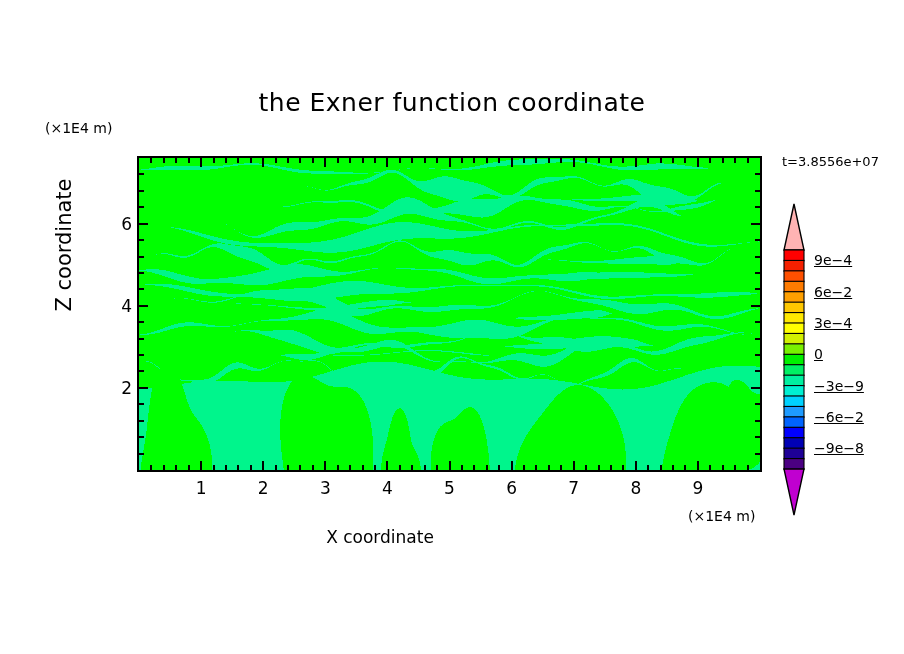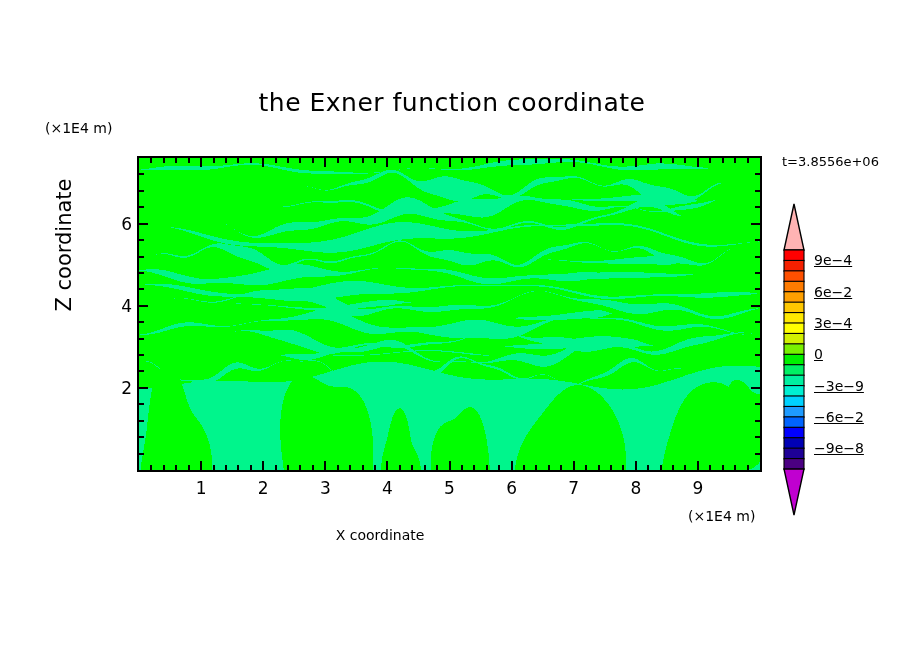--- a/index.html
+++ b/index.html
@@ -39,40 +39,40 @@
 
   
   .xlab{position:absolute;top:478px;font-size:17px;
         transform:translateX(-50%);white-space:nowrap;}
   .ylab{position:absolute;left:110px;font-size:17px;
         transform:translateY(-50%);white-space:nowrap;text-align:right;
         width:22px;}
 
   
   #xtitle{left:0;top:527px;width:760px;text-align:center;
-          font-size:14px;white-space:nowrap;}
+          font-size:17px;white-space:nowrap;}
   #ytitle{left:-46px;top:233px;width:220px;text-align:center;
           font-size:21px;white-space:nowrap;
           transform:rotate(-90deg);transform-origin:50% 50%;}
 
   
   #cbar{left:780px;top:203px;width:28px;height:313px;}
   #cbar svg{display:block;}
   .cblab{position:absolute;left:814px;font-size:14px;
          transform:translateY(-50%);white-space:nowrap;text-decoration:underline;}
 </style>
 </head>
 <body>
 
 <div class="abs" id="title">the Exner function coordinate</div>
 
 <div class="abs" id="yunit">(×1E4 m)</div>
 <div class="abs" id="xunit">(×1E4 m)</div>
 
-<div class="abs" id="tstamp">t=3.8556e+06</div>
+<div class="abs" id="tstamp">t=3.8556e+07</div>
 
 <div class="abs" id="plot">
   <div id="field">
       <svg viewBox="0 0 621 312" preserveAspectRatio="none">
         <rect width="621" height="312" fill="#00ff00"></rect>
         <path d="M0.0,11.8L3.2,11.4L6.5,11.0L9.7,10.5L13.0,10.1L16.2,9.6L19.5,9.2L22.7,8.8L25.9,8.4L29.2,8.1L32.4,7.8L35.7,7.6L38.9,7.5L42.2,7.5L45.4,7.5L48.7,7.5L51.9,7.6L55.1,7.7L58.4,7.8L61.6,7.9L64.9,8.0L68.1,8.1L71.4,8.1L74.6,8.1L77.8,8.0L81.1,7.8L84.3,7.5L87.6,7.2L90.8,6.9L94.1,6.5L97.3,6.2L100.6,5.9L103.8,5.6L107.0,5.4L110.3,5.3L113.5,5.3L116.8,5.3L120.0,5.5L123.3,5.8L126.5,6.1L129.7,6.5L133.0,7.0L136.2,7.6L139.5,8.2L142.7,8.8L146.0,9.4L149.2,10.0L152.5,10.5L155.7,11.0L158.9,11.4L162.2,11.8L165.4,12.1L168.7,12.4L171.9,12.6L175.2,12.7L178.4,12.9L181.6,13.0L184.9,13.1L188.1,13.2L191.4,13.3L194.6,13.5L197.9,13.6L201.1,13.8L204.3,14.0L207.6,14.1L210.8,14.3L214.1,14.5L217.3,14.7L220.6,14.8L223.8,14.8L227.1,14.8L230.3,14.8L233.5,14.6L236.8,14.4L240.0,14.1L243.3,13.8L246.5,13.4L249.8,12.9L253.0,12.5L256.2,12.0L259.5,11.5L262.7,11.1L266.0,10.7L269.2,10.4L272.5,10.2L275.7,10.0L279.0,9.9L282.2,9.9L285.4,9.9L288.7,10.1L291.9,10.2L295.2,10.4L298.4,10.7L301.7,10.8L304.9,11.0L308.1,11.1L311.4,11.2L314.6,11.1L317.9,11.0L321.1,10.7L324.4,10.4L327.6,9.9L330.8,9.4L334.1,8.8L337.3,8.2L340.6,7.5L343.8,6.7L347.1,6.0L350.3,5.3L353.6,4.6L356.8,4.0L360.0,3.4L363.3,2.9L366.5,2.5L369.8,2.2L373.0,1.9L376.3,1.7L379.5,1.5L382.7,1.4L386.0,1.3L389.2,1.2L392.5,1.2L395.7,1.1L399.0,1.1L402.2,1.0L405.5,1.0L408.7,0.9L411.9,0.9L415.2,0.9L418.4,0.9L421.7,1.0L424.9,1.1L428.2,1.2L431.4,1.5L434.6,1.8L437.9,2.2L441.1,2.6L444.4,3.2L447.6,3.7L450.9,4.4L454.1,5.0L457.4,5.6L460.6,6.3L463.8,6.8L467.1,7.4L470.3,7.8L473.6,8.2L476.8,8.4L480.1,8.6L483.3,8.6L486.5,8.6L489.8,8.4L493.0,8.1L496.3,7.8L499.5,7.5L502.8,7.1L506.0,6.7L509.2,6.3L512.5,5.9L515.7,5.6L519.0,5.4L522.2,5.4L525.5,5.5L528.7,5.7L532.0,5.9L535.2,6.2L538.4,6.6L541.7,7.0L544.9,7.4L548.2,7.9L551.4,8.3L554.7,8.7L557.9,9.0L561.1,9.3L564.4,9.5L567.6,9.7L570.9,9.8L574.1,9.8L577.4,9.8L580.6,9.8L583.9,9.7L583.9,9.7L580.6,9.9L577.4,10.1L574.1,10.3L570.9,10.4L567.6,10.6L564.4,10.7L561.1,10.7L557.9,10.8L554.7,10.8L551.4,10.8L548.2,10.8L544.9,10.8L541.7,10.7L538.4,10.7L535.2,10.7L532.0,10.8L528.7,10.9L525.5,11.0L522.2,11.2L519.0,11.5L515.7,11.6L512.5,11.7L509.2,11.9L506.0,12.0L502.8,12.2L499.5,12.3L496.3,12.4L493.0,12.4L489.8,12.3L486.5,12.2L483.3,11.9L480.1,11.6L476.8,11.2L473.6,10.6L470.3,10.1L467.1,9.4L463.8,8.7L460.6,8.0L457.4,7.3L454.1,6.6L450.9,6.0L447.6,5.4L444.4,4.9L441.1,4.5L437.9,4.2L434.6,4.0L431.4,3.9L428.2,3.9L424.9,4.0L421.7,4.2L418.4,4.4L415.2,4.7L411.9,5.0L408.7,5.3L405.5,5.5L402.2,5.8L399.0,6.1L395.7,6.3L392.5,6.5L389.2,6.6L386.0,6.8L382.7,6.9L379.5,7.0L376.3,7.1L373.0,7.2L369.8,7.4L366.5,7.6L363.3,7.8L360.0,8.1L356.8,8.5L353.6,8.8L350.3,9.2L347.1,9.7L343.8,10.1L340.6,10.6L337.3,11.0L334.1,11.4L330.8,11.7L327.6,12.0L324.4,12.2L321.1,12.3L317.9,12.3L314.6,12.3L311.4,12.2L308.1,12.0L304.9,11.7L301.7,11.5L298.4,11.2L295.2,10.9L291.9,10.6L288.7,10.4L285.4,10.2L282.2,10.1L279.0,10.1L275.7,10.2L272.5,10.4L269.2,10.6L266.0,10.9L262.7,11.3L259.5,11.8L256.2,12.3L253.0,12.8L249.8,13.3L246.5,13.7L243.3,14.2L240.0,14.6L236.8,14.9L233.5,15.2L230.3,15.4L227.1,15.6L223.8,15.7L220.6,15.7L217.3,15.7L214.1,15.7L210.8,15.7L207.6,15.6L204.3,15.6L201.1,15.6L197.9,15.6L194.6,15.6L191.4,15.6L188.1,15.6L184.9,15.7L181.6,15.7L178.4,15.7L175.2,15.6L171.9,15.5L168.7,15.4L165.4,15.2L162.2,14.8L158.9,14.5L155.7,14.0L152.5,13.4L149.2,12.8L146.0,12.1L142.7,11.4L139.5,10.7L136.2,10.0L133.0,9.3L129.7,8.6L126.5,8.0L123.3,7.5L120.0,7.1L116.8,6.9L113.5,6.7L110.3,6.7L107.0,6.8L103.8,7.0L100.6,7.3L97.3,7.7L94.1,8.1L90.8,8.6L87.6,9.1L84.3,9.7L81.1,10.2L77.8,10.7L74.6,11.1L71.4,11.5L68.1,11.8L64.9,12.1L61.6,12.2L58.4,12.3L55.1,12.2L51.9,12.2L48.7,12.1L45.4,12.0L42.2,11.9L38.9,11.8L35.7,11.7L32.4,11.6L29.2,11.5L25.9,11.5L22.7,11.5L19.5,11.6L16.2,11.6L13.0,11.6L9.7,11.7L6.5,11.7L3.2,11.8L0.0,11.8Z" fill="#00f58c" shape-rendering="crispEdges"></path>
         <path d="M167.2,28.3L169.5,28.6L171.8,29.1L174.2,29.6L176.5,30.3L178.8,30.8L181.1,31.3L183.4,31.7L185.8,31.9L188.1,31.8L190.4,31.6L192.7,31.1L195.0,30.4L197.4,29.7L199.7,28.8L202.0,27.9L204.3,27.0L206.7,26.1L209.0,25.4L211.3,24.6L213.6,24.0L215.9,23.5L218.3,23.0L220.6,22.5L222.9,22.0L225.2,21.4L227.6,20.7L229.9,19.9L232.2,19.0L234.5,17.9L236.8,16.8L239.2,15.7L241.5,14.5L243.8,13.5L246.1,12.7L248.4,12.1L250.8,11.8L253.1,11.7L255.4,12.1L257.7,12.7L260.1,13.6L262.4,14.8L264.7,16.1L267.0,17.5L269.3,18.9L271.7,20.3L274.0,21.4L276.3,22.3L278.6,22.9L281.0,23.3L283.3,23.3L285.6,23.1L287.9,22.6L290.2,21.9L292.6,21.2L294.9,20.4L297.2,19.7L299.5,19.1L301.8,18.7L304.2,18.4L306.5,18.4L308.8,18.5L311.1,18.8L313.5,19.3L315.8,19.9L318.1,20.6L320.4,21.2L322.7,21.9L325.1,22.5L327.4,23.0L329.7,23.5L332.0,24.0L334.4,24.4L336.7,24.9L339.0,25.4L341.3,26.1L343.6,26.9L346.0,27.8L348.3,28.9L350.6,30.1L352.9,31.4L355.2,32.7L357.6,34.0L359.9,35.2L362.2,36.2L364.5,37.0L366.9,37.4L369.2,37.5L371.5,37.3L373.8,36.6L376.1,35.6L378.5,34.3L380.8,32.7L383.1,31.0L385.4,29.2L387.8,27.4L390.1,25.7L392.4,24.1L394.7,22.7L397.0,21.6L399.4,20.7L401.7,20.1L404.0,19.7L406.3,19.5L408.7,19.4L411.0,19.3L413.3,19.3L415.6,19.3L417.9,19.2L420.3,19.1L422.6,18.9L424.9,18.7L427.2,18.4L429.5,18.2L431.9,18.1L434.2,18.1L436.5,18.3L438.8,18.7L441.2,19.3L443.5,20.0L445.8,21.0L448.1,22.0L450.4,23.2L452.8,24.3L455.1,25.3L457.4,26.3L459.7,27.0L462.1,27.4L464.4,27.6L466.7,27.5L469.0,27.2L471.3,26.6L473.7,25.8L476.0,24.9L478.3,24.0L480.6,23.1L482.9,22.3L485.3,21.7L487.6,21.3L489.9,21.1L492.2,21.2L494.6,21.5L496.9,22.0L499.2,22.7L501.5,23.4L503.8,24.3L506.2,25.1L508.5,25.8L510.8,26.5L513.1,27.1L515.5,27.6L517.8,28.0L520.1,28.4L522.4,28.7L524.7,29.1L527.1,29.5L529.4,30.0L531.7,30.7L534.0,31.4L536.3,32.3L538.7,33.2L541.0,34.4L543.3,35.6L545.6,36.6L548.0,37.4L550.3,38.0L552.6,38.1L554.9,38.0L557.2,37.5L559.6,36.6L561.9,35.5L564.2,34.1L566.5,32.5L568.9,30.9L571.2,29.3L573.5,27.8L575.8,26.6L578.1,25.6L580.5,25.0L582.8,24.7L585.1,24.7L585.1,24.7L582.8,25.2L580.5,25.8L578.1,26.8L575.8,28.0L573.5,29.4L571.2,30.9L568.9,32.6L566.5,34.4L564.2,36.1L561.9,37.8L559.6,39.3L557.2,40.7L554.9,41.9L552.6,42.9L550.3,43.7L548.0,44.4L545.6,45.0L543.3,45.4L541.0,45.9L538.7,46.4L536.3,46.5L534.0,46.6L531.7,46.8L529.4,46.8L527.1,46.9L524.7,46.9L522.4,46.7L520.1,46.4L517.8,45.8L515.5,45.1L513.1,44.0L510.8,42.7L508.5,41.2L506.2,39.5L503.8,37.7L501.5,35.8L499.2,33.9L496.9,32.0L494.6,30.4L492.2,29.0L489.9,27.9L487.6,27.1L485.3,26.6L482.9,26.4L480.6,26.5L478.3,26.8L476.0,27.2L473.7,27.7L471.3,28.1L469.0,28.4L466.7,28.6L464.4,28.6L462.1,28.3L459.7,27.8L457.4,27.1L455.1,26.2L452.8,25.2L450.4,24.1L448.1,23.0L445.8,22.0L443.5,21.2L441.2,20.5L438.8,20.1L436.5,19.8L434.2,19.8L431.9,20.0L429.5,20.3L427.2,20.8L424.9,21.3L422.6,21.9L420.3,22.4L417.9,22.9L415.6,23.4L413.3,23.8L411.0,24.2L408.7,24.6L406.3,25.1L404.0,25.6L401.7,26.2L399.4,27.0L397.0,28.0L394.7,29.2L392.4,30.5L390.1,31.9L387.8,33.4L385.4,35.0L383.1,36.5L380.8,37.9L378.5,39.0L376.1,40.0L373.8,40.6L371.5,41.0L369.2,41.0L366.9,40.8L364.5,40.3L362.2,39.7L359.9,38.9L357.6,38.1L355.2,37.4L352.9,36.8L350.6,36.4L348.3,36.2L346.0,36.3L343.6,36.6L341.3,37.2L339.0,38.0L336.7,38.9L334.4,39.9L332.0,40.9L329.7,41.7L327.4,42.5L325.1,43.0L322.7,43.4L320.4,43.5L318.1,43.3L315.8,43.0L313.5,42.4L311.1,41.8L308.8,41.1L306.5,40.3L304.2,39.5L301.8,38.8L299.5,38.1L297.2,37.4L294.9,36.7L292.6,36.1L290.2,35.3L287.9,34.5L285.6,33.6L283.3,32.5L281.0,31.2L278.6,29.7L276.3,28.1L274.0,26.3L271.7,24.4L269.3,22.5L267.0,20.7L264.7,19.0L262.4,17.5L260.1,16.3L257.7,15.4L255.4,14.9L253.1,14.7L250.8,15.0L248.4,15.5L246.1,16.3L243.8,17.4L241.5,18.6L239.2,19.8L236.8,21.1L234.5,22.3L232.2,23.3L229.9,24.2L227.6,24.9L225.2,25.5L222.9,25.9L220.6,26.2L218.3,26.5L215.9,26.7L213.6,27.0L211.3,27.3L209.0,27.7L206.7,28.2L204.3,28.8L202.0,29.5L199.7,30.2L197.4,30.9L195.0,31.6L192.7,32.1L190.4,32.4L188.1,32.6L185.8,32.5L183.4,32.3L181.1,31.8L178.8,31.2L176.5,30.5L174.2,29.8L171.8,29.2L169.5,28.7L167.2,28.3Z" fill="#00f58c" shape-rendering="crispEdges"></path>
         <path d="M140.5,48.8L142.9,48.7L145.4,48.4L147.8,48.1L150.2,47.8L152.6,47.3L155.1,46.8L157.5,46.3L159.9,45.7L162.4,45.2L164.8,44.7L167.2,44.3L169.6,43.9L172.1,43.6L174.5,43.4L176.9,43.2L179.3,43.1L181.8,43.0L184.2,43.0L186.6,42.9L189.0,42.9L191.5,42.8L193.9,42.8L196.3,42.7L198.7,42.6L201.2,42.4L203.6,42.3L206.0,42.2L208.5,42.1L210.9,42.2L213.3,42.3L215.7,42.5L218.2,42.9L220.6,43.4L223.0,44.1L225.4,44.9L227.9,45.8L230.3,46.7L232.7,47.7L235.1,48.7L237.6,49.7L240.0,50.6L242.4,51.4L244.9,52.0L247.3,52.5L249.7,52.9L252.1,53.1L254.6,53.1L257.0,53.0L259.4,52.8L261.8,52.5L264.3,52.2L266.7,51.9L269.1,51.5L271.5,51.2L274.0,51.0L276.4,50.8L278.8,50.7L281.3,50.6L283.7,50.6L286.1,50.5L288.5,50.5L291.0,50.4L293.4,50.2L295.8,50.0L298.2,49.6L300.7,49.1L303.1,48.6L305.5,47.9L307.9,47.1L310.4,46.3L312.8,45.4L315.2,44.6L317.7,43.8L320.1,43.0L322.5,42.4L324.9,41.8L327.4,41.4L329.8,41.1L332.2,40.9L334.6,40.9L337.1,40.9L339.5,41.0L341.9,41.1L344.3,41.2L346.8,41.3L349.2,41.3L351.6,41.3L354.1,41.1L356.5,40.9L358.9,40.6L361.3,40.2L363.8,39.8L366.2,39.3L368.6,38.9L371.0,38.5L373.5,38.1L375.9,37.8L378.3,37.7L380.7,37.6L383.2,37.7L385.6,37.9L388.0,38.2L390.5,38.5L392.9,38.9L395.3,39.3L397.7,39.8L400.2,40.2L402.6,40.5L405.0,40.8L407.4,41.0L409.9,41.2L412.3,41.2L414.7,41.3L417.1,41.3L419.6,41.4L422.0,41.5L424.4,41.6L426.9,41.8L429.3,42.1L431.7,42.5L434.1,43.0L436.6,43.6L439.0,44.2L441.4,44.9L443.8,45.7L446.3,46.4L448.7,47.1L451.1,47.7L453.5,48.2L456.0,48.5L458.4,48.8L460.8,48.9L463.3,48.9L465.7,48.8L468.1,48.6L470.5,48.3L473.0,48.1L475.4,47.8L477.8,47.6L480.2,47.5L482.7,47.5L485.1,47.7L487.5,47.9L489.9,48.3L492.4,48.8L494.8,49.4L497.2,50.0L499.7,50.7L502.1,51.4L504.5,52.0L506.9,52.5L509.4,52.9L511.8,53.2L514.2,53.3L516.6,53.3L519.1,53.1L521.5,52.8L523.9,52.3L526.3,51.8L528.8,51.2L531.2,50.6L533.6,50.0L536.1,49.4L538.5,48.9L540.9,48.3L543.3,47.9L545.8,47.5L548.2,47.1L550.6,46.8L553.0,46.4L555.5,46.1L557.9,45.7L560.3,45.3L562.7,44.9L565.2,44.4L567.6,43.9L570.0,43.4L572.5,42.9L574.9,42.4L577.3,41.9L577.3,41.9L574.9,43.0L572.5,44.2L570.0,45.3L567.6,46.4L565.2,47.4L562.7,48.3L560.3,49.1L557.9,49.8L555.5,50.3L553.0,50.7L550.6,51.1L548.2,51.4L545.8,51.6L543.3,51.8L540.9,52.0L538.5,52.3L536.1,52.5L533.6,52.8L531.2,53.1L528.8,53.4L526.3,53.6L523.9,53.8L521.5,54.0L519.1,54.1L516.6,54.1L514.2,54.0L511.8,53.8L509.4,53.4L506.9,53.0L504.5,52.5L502.1,51.9L499.7,51.2L497.2,50.6L494.8,50.0L492.4,49.5L489.9,49.1L487.5,48.8L485.1,48.6L482.7,48.7L480.2,48.8L477.8,49.1L475.4,49.5L473.0,50.0L470.5,50.6L468.1,51.1L465.7,51.6L463.3,52.1L460.8,52.5L458.4,52.8L456.0,52.9L453.5,52.9L451.1,52.8L448.7,52.5L446.3,52.2L443.8,51.7L441.4,51.2L439.0,50.7L436.6,50.2L434.1,49.6L431.7,49.1L429.3,48.6L426.9,48.2L424.4,47.8L422.0,47.4L419.6,47.0L417.1,46.6L414.7,46.2L412.3,45.8L409.9,45.3L407.4,44.8L405.0,44.3L402.6,43.8L400.2,43.3L397.7,42.8L395.3,42.4L392.9,42.1L390.5,42.0L388.0,42.0L385.6,42.2L383.2,42.6L380.7,43.2L378.3,44.1L375.9,45.1L373.5,46.3L371.0,47.7L368.6,49.2L366.2,50.7L363.8,52.2L361.3,53.7L358.9,55.1L356.5,56.3L354.1,57.4L351.6,58.2L349.2,58.8L346.8,59.3L344.3,59.5L341.9,59.5L339.5,59.4L337.1,59.1L334.6,58.8L332.2,58.4L329.8,57.9L327.4,57.5L324.9,57.1L322.5,56.7L320.1,56.3L317.7,56.0L315.2,55.8L312.8,55.6L310.4,55.4L307.9,55.2L305.5,54.9L303.1,54.7L300.7,54.4L298.2,54.2L295.8,53.8L293.4,53.5L291.0,53.2L288.5,52.9L286.1,52.7L283.7,52.5L281.3,52.5L278.8,52.5L276.4,52.6L274.0,52.8L271.5,53.2L269.1,53.5L266.7,54.0L264.3,54.4L261.8,54.9L259.4,55.2L257.0,55.5L254.6,55.7L252.1,55.7L249.7,55.5L247.3,55.1L244.9,54.6L242.4,53.9L240.0,53.0L237.6,52.0L235.1,51.0L232.7,49.9L230.3,48.8L227.9,47.8L225.4,46.9L223.0,46.0L220.6,45.3L218.2,44.8L215.7,44.4L213.3,44.1L210.9,44.0L208.5,44.0L206.0,44.1L203.6,44.2L201.2,44.3L198.7,44.5L196.3,44.6L193.9,44.6L191.5,44.7L189.0,44.7L186.6,44.6L184.2,44.5L181.8,44.4L179.3,44.3L176.9,44.3L174.5,44.3L172.1,44.5L169.6,44.7L167.2,45.1L164.8,45.5L162.4,46.0L159.9,46.5L157.5,47.1L155.1,47.7L152.6,48.2L150.2,48.6L147.8,48.8L145.4,49.0L142.9,49.0L140.5,48.8Z" fill="#00f58c" shape-rendering="crispEdges"></path>
         <path d="M85.2,65.2L87.7,66.6L90.3,68.2L92.8,69.7L95.4,71.3L97.9,72.8L100.5,74.2L103.0,75.5L105.6,76.5L108.1,77.3L110.7,77.9L113.2,78.1L115.8,78.0L118.4,77.6L120.9,77.0L123.5,76.1L126.0,75.0L128.6,73.7L131.1,72.4L133.7,71.0L136.2,69.6L138.8,68.4L141.3,67.4L143.9,66.5L146.4,65.7L149.0,65.1L151.5,64.7L154.1,64.4L156.6,64.2L159.2,64.1L161.7,64.1L164.3,64.2L166.8,64.2L169.4,64.2L171.9,64.1L174.5,64.0L177.0,63.7L179.6,63.5L182.2,63.1L184.7,62.7L187.3,62.2L189.8,61.7L192.4,61.3L194.9,60.9L197.5,60.5L200.0,60.2L202.6,60.0L205.1,59.9L207.7,59.8L210.2,59.8L212.8,59.9L215.3,59.9L217.9,59.9L220.4,59.8L223.0,59.6L225.5,59.2L228.1,58.7L230.6,58.0L233.2,57.0L235.7,55.9L238.3,54.5L240.8,53.0L243.4,51.4L246.0,49.6L248.5,47.9L251.1,46.1L253.6,44.5L256.2,43.0L258.7,41.7L261.3,40.7L263.8,39.9L266.4,39.4L268.9,39.3L271.5,39.5L274.0,40.0L276.6,40.8L279.1,41.8L281.7,43.0L284.2,44.4L286.8,45.9L289.3,47.4L291.9,48.9L294.4,50.4L297.0,51.8L299.5,53.2L302.1,54.4L304.6,55.5L307.2,56.6L309.8,57.5L312.3,58.3L314.9,59.1L317.4,59.9L320.0,60.7L322.5,61.5L325.1,62.3L327.6,63.2L330.2,64.1L332.7,65.0L335.3,66.0L337.8,66.9L340.4,67.8L342.9,68.7L345.5,69.4L348.0,70.0L350.6,70.4L353.1,70.6L355.7,70.7L358.2,70.5L360.8,70.2L363.3,69.6L365.9,69.0L368.4,68.2L371.0,67.3L373.6,66.4L376.1,65.5L378.7,64.7L381.2,64.1L383.8,63.5L386.3,63.2L388.9,63.0L391.4,63.1L394.0,63.4L396.5,63.8L399.1,64.4L401.6,65.1L404.2,65.9L406.7,66.7L409.3,67.4L411.8,68.1L414.4,68.7L416.9,69.1L419.5,69.3L422.0,69.4L424.6,69.2L427.1,68.8L429.7,68.3L432.2,67.6L434.8,66.7L437.4,65.8L439.9,64.8L442.5,63.8L445.0,62.8L447.6,61.9L450.1,61.0L452.7,60.2L455.2,59.4L457.8,58.8L460.3,58.2L462.9,57.6L465.4,57.0L468.0,56.5L470.5,55.8L473.1,55.1L475.6,54.3L478.2,53.4L480.7,52.3L483.3,51.1L485.8,49.9L488.4,48.5L490.9,47.1L493.5,45.7L496.0,44.4L498.6,43.3L501.2,42.4L503.7,41.7L506.3,41.2L508.8,41.1L511.4,41.2L513.9,41.7L516.5,42.4L519.0,43.5L521.6,44.7L524.1,46.2L526.7,47.8L529.2,49.5L531.8,51.3L534.3,53.0L536.9,54.6L539.4,56.1L542.0,57.4L544.5,58.5L544.5,58.5L542.0,58.3L539.4,57.9L536.9,57.3L534.3,56.5L531.8,55.6L529.2,54.6L526.7,53.6L524.1,52.5L521.6,51.5L519.0,50.6L516.5,49.9L513.9,49.3L511.4,48.9L508.8,48.6L506.3,48.7L503.7,48.9L501.2,49.3L498.6,49.8L496.0,50.5L493.5,51.3L490.9,52.0L488.4,52.8L485.8,53.6L483.3,54.4L480.7,55.1L478.2,55.8L475.6,56.5L473.1,57.1L470.5,57.7L468.0,58.3L465.4,58.8L462.9,59.4L460.3,60.0L457.8,60.7L455.2,61.5L452.7,62.3L450.1,63.2L447.6,64.2L445.0,65.2L442.5,66.3L439.9,67.4L437.4,68.4L434.8,69.4L432.2,70.2L429.7,70.9L427.1,71.5L424.6,71.8L422.0,71.9L419.5,71.8L416.9,71.5L414.4,71.0L411.8,70.3L409.3,69.5L406.7,68.7L404.2,67.8L401.6,67.0L399.1,66.2L396.5,65.6L394.0,65.1L391.4,64.8L388.9,64.8L386.3,64.9L383.8,65.2L381.2,65.8L378.7,66.5L376.1,67.2L373.6,68.1L371.0,69.0L368.4,69.8L365.9,70.6L363.3,71.3L360.8,71.7L358.2,72.0L355.7,72.2L353.1,72.1L350.6,71.8L348.0,71.3L345.5,70.7L342.9,69.9L340.4,69.1L337.8,68.2L335.3,67.4L332.7,66.5L330.2,65.8L327.6,65.1L325.1,64.5L322.5,64.1L320.0,63.7L317.4,63.4L314.9,63.2L312.3,63.0L309.8,62.8L307.2,62.7L304.6,62.4L302.1,62.1L299.5,61.8L297.0,61.3L294.4,60.7L291.9,60.1L289.3,59.4L286.8,58.7L284.2,58.0L281.7,57.3L279.1,56.7L276.6,56.3L274.0,56.0L271.5,55.8L268.9,55.9L266.4,56.1L263.8,56.6L261.3,57.3L258.7,58.1L256.2,59.1L253.6,60.1L251.1,61.2L248.5,62.3L246.0,63.4L243.4,64.3L240.8,65.1L238.3,65.8L235.7,66.2L233.2,66.5L230.6,66.6L228.1,66.5L225.5,66.2L223.0,65.8L220.4,65.3L217.9,64.8L215.3,64.3L212.8,63.9L210.2,63.5L207.7,63.3L205.1,63.2L202.6,63.3L200.0,63.5L197.5,63.9L194.9,64.5L192.4,65.2L189.8,66.0L187.3,66.8L184.7,67.7L182.2,68.5L179.6,69.3L177.0,70.0L174.5,70.6L171.9,71.1L169.4,71.5L166.8,71.8L164.3,72.0L161.7,72.2L159.2,72.3L156.6,72.4L154.1,72.6L151.5,72.8L149.0,73.1L146.4,73.5L143.9,74.0L141.3,74.6L138.8,75.3L136.2,76.1L133.7,76.8L131.1,77.5L128.6,78.2L126.0,78.8L123.5,79.3L120.9,79.7L118.4,79.9L115.8,79.9L113.2,79.6L110.7,79.1L108.1,78.3L105.6,77.3L103.0,76.0L100.5,74.6L97.9,73.1L95.4,71.5L92.8,69.9L90.3,68.2L87.7,66.7L85.2,65.2Z" fill="#00f58c" shape-rendering="crispEdges"></path>
         <path d="M29.4,69.1L32.7,69.3L36.0,69.6L39.3,70.1L42.6,70.6L45.9,71.2L49.2,71.9L52.4,72.7L55.7,73.5L59.0,74.3L62.3,75.2L65.6,76.1L68.9,77.0L72.2,77.9L75.4,78.7L78.7,79.5L82.0,80.3L85.3,81.0L88.6,81.6L91.9,82.2L95.2,82.7L98.5,83.3L101.7,83.7L105.0,84.1L108.3,84.4L111.6,84.7L114.9,84.9L118.2,85.1L121.5,85.2L124.7,85.2L128.0,85.3L131.3,85.3L134.6,85.3L137.9,85.3L141.2,85.3L144.5,85.3L147.7,85.3L151.0,85.2L154.3,85.2L157.6,85.1L160.9,85.0L164.2,84.9L167.5,84.7L170.8,84.6L174.0,84.3L177.3,84.0L180.6,83.7L183.9,83.2L187.2,82.7L190.5,82.2L193.8,81.5L197.0,80.8L200.3,80.0L203.6,79.1L206.9,78.1L210.2,77.1L213.5,76.1L216.8,75.0L220.1,73.9L223.3,72.8L226.6,71.7L229.9,70.6L233.2,69.5L236.5,68.5L239.8,67.6L243.1,66.8L246.3,66.1L249.6,65.4L252.9,64.9L256.2,64.5L259.5,64.3L262.8,64.1L266.1,64.1L269.3,64.2L272.6,64.5L275.9,64.8L279.2,65.3L282.5,65.8L285.8,66.4L289.1,67.0L292.4,67.7L295.6,68.4L298.9,69.2L302.2,69.9L305.5,70.5L308.8,71.2L312.1,71.8L315.4,72.3L318.6,72.7L321.9,73.0L325.2,73.3L328.5,73.4L331.8,73.5L335.1,73.4L338.4,73.3L341.6,73.1L344.9,72.8L348.2,72.5L351.5,72.1L354.8,71.6L358.1,71.1L361.4,70.6L364.7,70.1L367.9,69.6L371.2,69.2L374.5,68.7L377.8,68.3L381.1,67.9L384.4,67.6L387.7,67.3L390.9,67.0L394.2,66.8L397.5,66.7L400.8,66.6L404.1,66.5L407.4,66.5L410.7,66.5L414.0,66.5L417.2,66.5L420.5,66.5L423.8,66.5L427.1,66.5L430.4,66.4L433.7,66.4L437.0,66.3L440.2,66.2L443.5,66.1L446.8,66.0L450.1,65.8L453.4,65.7L456.7,65.5L460.0,65.4L463.2,65.2L466.5,65.1L469.8,65.0L473.1,65.0L476.4,65.0L479.7,65.1L483.0,65.3L486.3,65.6L489.5,66.0L492.8,66.4L496.1,67.0L499.4,67.6L502.7,68.4L506.0,69.2L509.3,70.1L512.5,71.1L515.8,72.2L519.1,73.3L522.4,74.4L525.7,75.6L529.0,76.8L532.3,77.9L535.6,79.1L538.8,80.2L542.1,81.2L545.4,82.2L548.7,83.1L552.0,83.9L555.3,84.6L558.6,85.3L561.8,85.8L565.1,86.2L568.4,86.6L571.7,86.8L575.0,86.9L578.3,86.9L581.6,86.8L584.8,86.7L588.1,86.5L591.4,86.2L594.7,85.9L598.0,85.6L601.3,85.2L604.6,84.8L607.9,84.5L611.1,84.2L614.4,83.9L617.7,83.6L621.0,83.4L621.0,83.4L617.7,83.7L614.4,84.1L611.1,84.5L607.9,84.9L604.6,85.3L601.3,85.8L598.0,86.3L594.7,86.8L591.4,87.2L588.1,87.6L584.8,88.0L581.6,88.3L578.3,88.5L575.0,88.6L571.7,88.6L568.4,88.6L565.1,88.4L561.8,88.1L558.6,87.6L555.3,87.1L552.0,86.3L548.7,85.5L545.4,84.6L542.1,83.6L538.8,82.5L535.6,81.3L532.3,80.1L529.0,78.9L525.7,77.7L522.4,76.5L519.1,75.3L515.8,74.2L512.5,73.1L509.3,72.1L506.0,71.2L502.7,70.3L499.4,69.6L496.1,68.9L492.8,68.4L489.5,67.9L486.3,67.6L483.0,67.3L479.7,67.1L476.4,67.1L473.1,67.0L469.8,67.1L466.5,67.2L463.2,67.3L460.0,67.5L456.7,67.6L453.4,67.8L450.1,68.0L446.8,68.1L443.5,68.2L440.2,68.3L437.0,68.4L433.7,68.5L430.4,68.5L427.1,68.5L423.8,68.4L420.5,68.4L417.2,68.3L414.0,68.3L410.7,68.2L407.4,68.2L404.1,68.2L400.8,68.2L397.5,68.3L394.2,68.4L390.9,68.6L387.7,68.8L384.4,69.1L381.1,69.5L377.8,69.9L374.5,70.4L371.2,71.0L367.9,71.6L364.7,72.3L361.4,72.9L358.1,73.7L354.8,74.4L351.5,75.1L348.2,75.8L344.9,76.5L341.6,77.2L338.4,77.8L335.1,78.4L331.8,78.9L328.5,79.4L325.2,79.7L321.9,80.1L318.6,80.3L315.4,80.5L312.1,80.6L308.8,80.7L305.5,80.7L302.2,80.6L298.9,80.6L295.6,80.5L292.4,80.4L289.1,80.3L285.8,80.3L282.5,80.3L279.2,80.3L275.9,80.4L272.6,80.6L269.3,80.8L266.1,81.1L262.8,81.5L259.5,81.9L256.2,82.5L252.9,83.1L249.6,83.8L246.3,84.5L243.1,85.3L239.8,86.1L236.5,87.0L233.2,87.9L229.9,88.7L226.6,89.6L223.3,90.4L220.1,91.2L216.8,91.9L213.5,92.6L210.2,93.1L206.9,93.6L203.6,94.0L200.3,94.3L197.0,94.6L193.8,94.7L190.5,94.7L187.2,94.6L183.9,94.5L180.6,94.3L177.3,94.0L174.0,93.6L170.8,93.3L167.5,92.9L164.2,92.4L160.9,92.0L157.6,91.6L154.3,91.1L151.0,90.7L147.7,90.4L144.5,90.0L141.2,89.7L137.9,89.5L134.6,89.2L131.3,89.0L128.0,88.9L124.7,88.7L121.5,88.6L118.2,88.5L114.9,88.3L111.6,88.2L108.3,88.0L105.0,87.9L101.7,87.6L98.5,87.3L95.2,87.0L91.9,86.5L88.6,85.9L85.3,85.3L82.0,84.5L78.7,83.7L75.4,82.8L72.2,81.8L68.9,80.8L65.6,79.8L62.3,78.7L59.0,77.5L55.7,76.4L52.4,75.3L49.2,74.2L45.9,73.2L42.6,72.2L39.3,71.3L36.0,70.4L32.7,69.7L29.4,69.1Z" fill="#00f58c" shape-rendering="crispEdges"></path>

